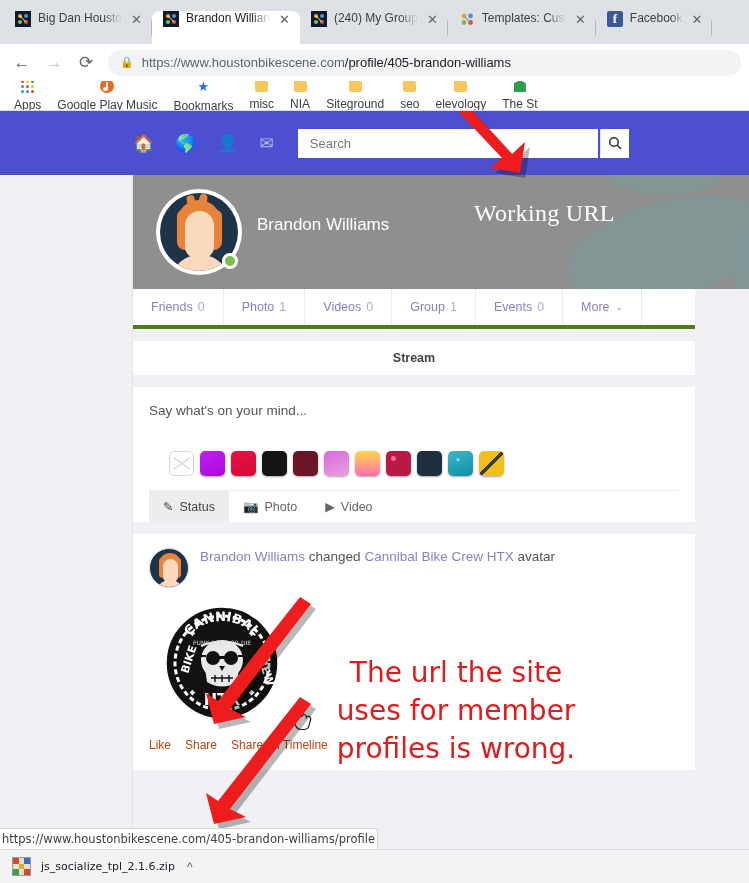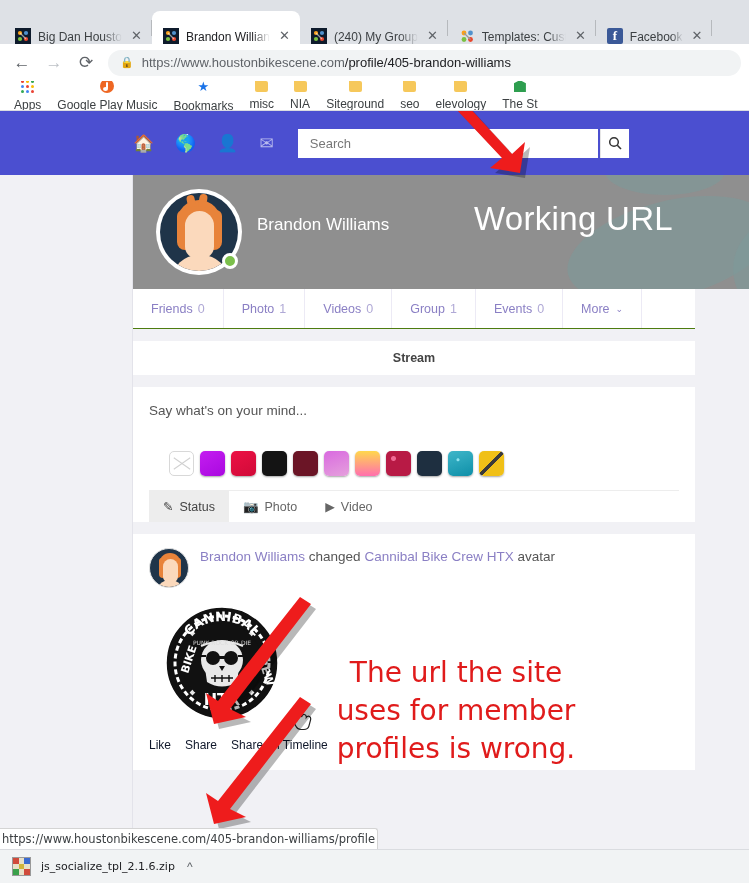--- a/index.html
+++ b/index.html
@@ -8,21 +8,21 @@
     font-family: "Liberation Sans", sans-serif;
     background: #ffffff;
     overflow: hidden;
   }
   .screen { position: relative; width: 749px; height: 883px; background: #fff; }
 
   
   .chrome-top { background: #dee1e6; padding-top: 7px; height: 44px; position: relative; }
   .tabstrip { display: flex; align-items: flex-end; height: 37px; padding-left: 4px; }
   .tab {
-    display: flex; align-items: flex-end; gap: 7px;
+    display: flex; align-items: flex-start; gap: 7px;
     height: 33px; padding: 0 8px 0 11px;
     font-size: 12px; color: #3c4043; position: relative;
     max-width: 148px; min-width: 100px;
   }
   .tab.active { background: #fff; border-radius: 8px 8px 0 0; color: #202124; }
   .tab .tab-sep { position: absolute; right: 0; top: 9px; height: 16px; width: 1px; background: #b6b9bd; }
   .tab.active .tab-sep, .tab.prev-active .tab-sep { background: transparent; }
   .tab-label {
     white-space: nowrap; overflow: hidden; flex: 1;
     -webkit-mask-image: linear-gradient(to right, #000 78%, transparent 100%);
@@ -100,25 +100,25 @@
   .av-hair:after { content:""; position:absolute; left:22px; top:-6px; width:8px;height:13px;
              background:#e8833a; border-radius:4px 4px 0 0; transform:rotate(10deg);}
   .av-face { position:absolute; left:25px; top:18px; width:29px;height:48px; background:#fbd9bc;
              border-radius:15px 15px 13px 13px; }
   .av-side-l { position:absolute; left:17px; top:17px; width:10px; height:40px; background:#e8833a; border-radius:6px 0 0 8px;}
   .av-side-r { position:absolute; left:52px; top:17px; width:10px; height:40px; background:#e8833a; border-radius:0 6px 8px 0;}
   .av-shoulder{ position:absolute; left:12px; top:62px; width:56px; height:26px; background:#fbd9bc; border-radius:26px 26px 0 0;}
   .online-dot { position:absolute; right:4px; bottom:6px; width:16px;height:16px;border-radius:50%;
                 background:#7bbf4b; border:3px solid #fff; }
   .cover-name { position:absolute; left:124px; top:40px; color:#fff; font-size:17px; }
-  .working-url { position:absolute; left:341px; top:25px; color:#fff; font-size:33px;
-                 font-family:Liberation Sans, sans-serif; font-weight:300; letter-spacing:.3px; }
-
-  
-  .ptabs { background:#fff; height:40px; display:flex; border-bottom:1px solid #4d7c0f; width:562px;}
+  .working-url { position:absolute; left:341px; top:25px; color:#fff; font-size:24px;
+                 font-family:Liberation Serif, serif; font-weight:300; letter-spacing:.3px; }
+
+  
+  .ptabs { background:#fff; height:40px; display:flex; border-bottom:4px solid #4d7c0f; width:562px;}
   .ptab { padding:0 18px; display:flex; align-items:center; font-size:12.5px; color:#8a7fc4;
           border-right:1px solid #eceaf5; white-space:nowrap; }
   .ptab .cnt { color:#b0a9d6; margin-left:5px; }
   .ptab .chev { margin-left:6px; font-size:9px; }
 
   .card { background:#fff; width:562px; margin-top:12px; }
   .stream-head { height:34px; display:flex; align-items:center; justify-content:center;
                  font-size:12.5px; font-weight:bold; color:#444; }
 
   .composer { background:#fff; width:562px; margin-top:12px; padding:16px 16px 0; }
@@ -140,21 +140,21 @@
   .pa-hair{position:absolute;left:9px;top:4px;width:22px;height:21px;background:#e8833a;border-radius:11px 11px 4px 4px;}
   .pa-face{position:absolute;left:13px;top:10px;width:15px;height:24px;background:#fbd9bc;border-radius:8px 8px 7px 7px;}
   .pa-sl{position:absolute;left:9px;top:9px;width:5px;height:20px;background:#e8833a;border-radius:3px 0 0 4px;}
   .pa-sr{position:absolute;left:26px;top:9px;width:5px;height:20px;background:#e8833a;border-radius:0 3px 4px 0;}
   .pa-sh{position:absolute;left:6px;top:31px;width:28px;height:14px;background:#fbd9bc;border-radius:14px 14px 0 0;}
   .post-text { font-size:13.5px; color:#555; line-height:1.35; }
   .pl { color:#8a7fc4; }
   .post-time { font-size:11px; color:#9a9a9a; margin-top:3px; }
   .post-img { margin:14px 0 0 12px; width:122px;height:122px;border-radius:50%;
               background:#fff; position:relative; overflow:hidden; }
-  .post-actions { margin-top:14px; display:flex; gap:14px; font-size:12px; color:#0f172a; }
+  .post-actions { margin-top:14px; display:flex; gap:14px; font-size:12px; color:#c2410c; }
 
   
   .annot { position:absolute; left:296px; top:543px; width:320px; text-align:center;
            color:#e01b1b; font-size:28px; line-height:1.35;
            font-family:"DejaVu Sans", sans-serif; }
 
   
   .arrow { position:absolute; pointer-events:none; }
 
   

